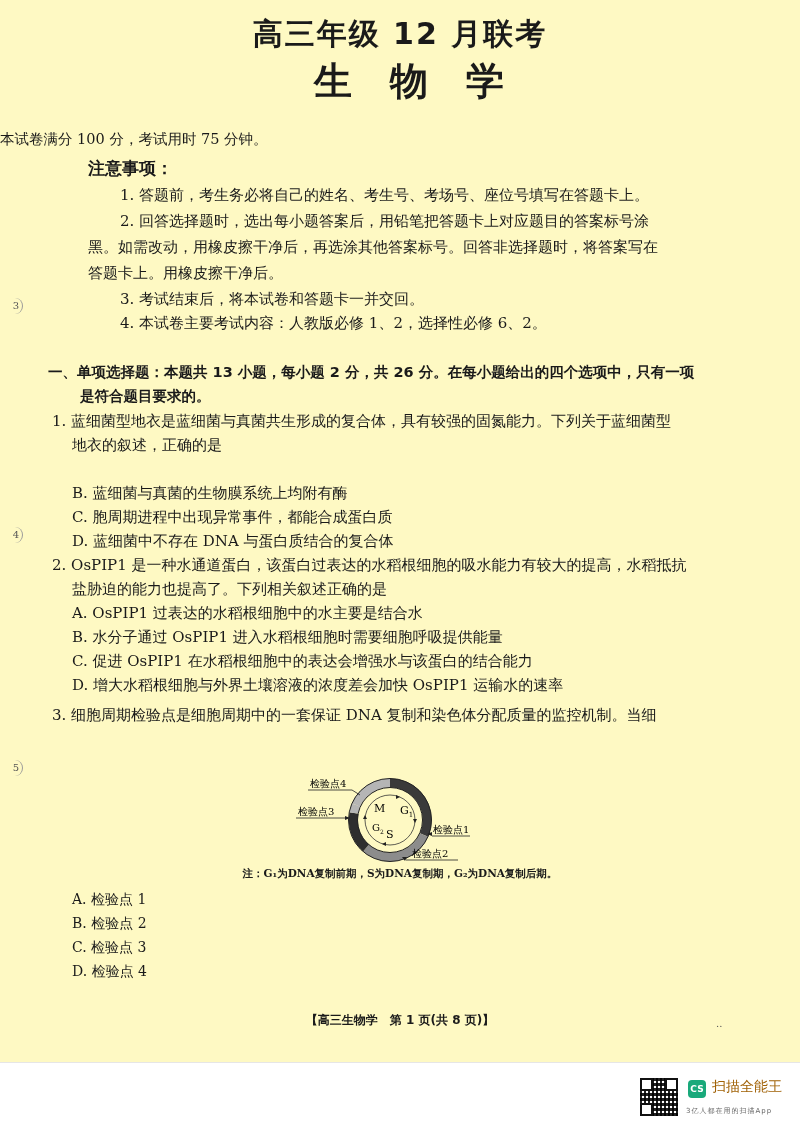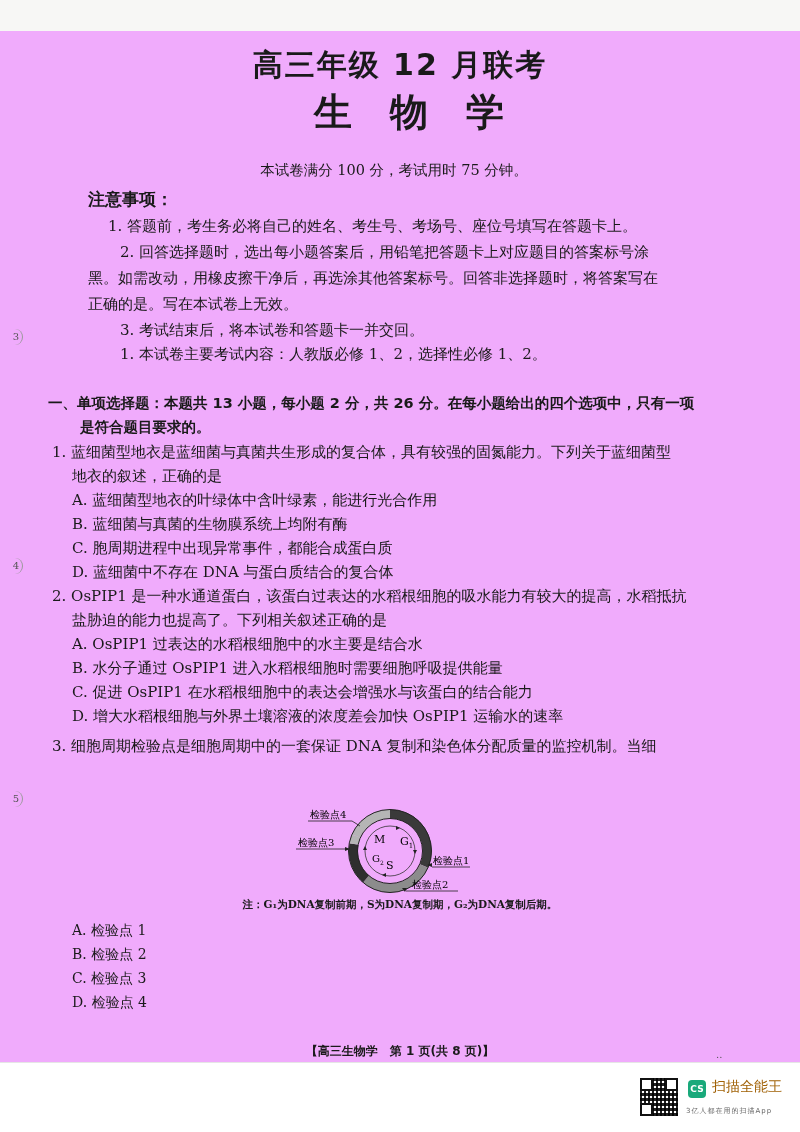--- a/index.html
+++ b/index.html
@@ -1,29 +1,29 @@
 <!DOCTYPE html>
 <html><head>
 <meta charset="utf-8">
 <style>
   html, body { margin: 0; padding: 0; }
   body {
     width: 800px; height: 1132px; background: #f7f7f5; position: relative; overflow: hidden;
     font-family: "DejaVu Serif", "Liberation Serif", serif; color: #1a1a1a;
   }
-  .page { position: absolute; left: 0; top: 0; width: 800px; height: 1062px; background: #f0abfc; margin-top: 31px; }
+  .page { position: absolute; left: 0; top: 0; width: 800px; height: 1062px; background: #fef9c3; }
   .title1 {
     position: absolute; top: 14px; left: 0; width: 800px; text-align: center;
     font-family: "DejaVu Sans", sans-serif; font-size: 30px; font-weight: bold; letter-spacing: 2px;
   }
   .title2 {
     position: absolute; top: 56px; left: 0; width: 800px; text-align: center;
     font-family: "DejaVu Sans", sans-serif; font-size: 38px; font-weight: bold; letter-spacing: 38px; padding-left: 56px; box-sizing: border-box;
   }
-  .subtitle { position: absolute; top: 130px; left: 0; width: 788px; text-align: center; font-size: 14.5px; }
+  .subtitle { position: absolute; top: 130px; left: 0; width: 788px; font-size: 14.5px; }
   .notes-title { position: absolute; top: 157px; left: 88px; font-family: "DejaVu Sans", sans-serif; font-weight: bold; font-size: 17px; }
   .line { position: absolute; font-size: 15px; white-space: nowrap; }
   .bold { font-family: "DejaVu Sans", sans-serif; font-weight: bold; }
   .margin-mark {
     position: absolute; left: 10px; width: 12px; height: 16px; border-right: 1px solid #999; border-radius: 0 10px 10px 0;
     font-size: 10px; color: #555; line-height: 16px; text-align: center;
   }
   .diagram { position: absolute; left: 290px; top: 775px; width: 180px; height: 90px; }
   .note { position: absolute; top: 867px; left: 0; width: 800px; text-align: center; font-size: 10.5px; font-weight: bold; }
   .footer { position: absolute; top: 1012px; left: 0; width: 800px; text-align: center; font-family: "DejaVu Sans", sans-serif; font-size: 12px; font-weight: bold; }
@@ -43,37 +43,36 @@
 </head>
 <body>
 
 <div class="page">
 
   <div class="title1">高三年级 12 月联考</div>
   <div class="title2">生物学</div>
   <div class="subtitle">本试卷满分 100 分，考试用时 75 分钟。</div>
 
   <div class="notes-title">注意事项：</div>
-  <div class="line" style="top:186px;left:108px;text-align:center;">1. 答题前，考生务必将自己的姓名、考生号、考场号、座位号填写在答题卡上。</div>
+  <div class="line" style="top:186px;left:120px;text-align:center;">1. 答题前，考生务必将自己的姓名、考生号、考场号、座位号填写在答题卡上。</div>
   <div class="line" style="top:212px;left:120px;">2. 回答选择题时，选出每小题答案后，用铅笔把答题卡上对应题目的答案标号涂</div>
   <div class="line" style="top:238px;left:88px;">黑。如需改动，用橡皮擦干净后，再选涂其他答案标号。回答非选择题时，将答案写在</div>
-  <div class="line" style="top:264px;left:88px;">正确的是。写在本试卷上无效。</div>
+  <div class="line" style="top:264px;left:88px;">答题卡上。用橡皮擦干净后。</div>
   <div class="line" style="top:290px;left:120px;">3. 考试结束后，将本试卷和答题卡一并交回。</div>
-  <div class="line" style="top:314px;left:120px;">1. 本试卷主要考试内容：人教版必修 1、2，选择性必修 1、2。</div>
+  <div class="line" style="top:314px;left:120px;">4. 本试卷主要考试内容：人教版必修 1、2，选择性必修 6、2。</div>
 
   <div class="margin-mark" style="top:298px;">3</div>
   <div class="margin-mark" style="top:527px;">4</div>
   <div class="margin-mark" style="top:760px;">5</div>
 
   <div class="line bold" style="top:363px;left:48px;font-size:14.5px;">一、单项选择题：本题共 13 小题，每小题 2 分，共 26 分。在每小题给出的四个选项中，只有一项</div>
   <div class="line bold" style="top:387px;left:80px;font-size:14.5px;">是符合题目要求的。</div>
 
   <div class="line" style="top:412px;left:52px;">1. 蓝细菌型地衣是蓝细菌与真菌共生形成的复合体，具有较强的固氮能力。下列关于蓝细菌型</div>
   <div class="line" style="top:436px;left:72px;">地衣的叙述，正确的是</div>
-  <div class="line" style="top:460px;left:72px;">A. 蓝细菌型地衣的叶绿体中含叶绿素，能进行光合作用</div>
   <div class="line" style="top:484px;left:72px;">B. 蓝细菌与真菌的生物膜系统上均附有酶</div>
   <div class="line" style="top:508px;left:72px;">C. 胞周期进程中出现异常事件，都能合成蛋白质</div>
   <div class="line" style="top:532px;left:72px;">D. 蓝细菌中不存在 DNA 与蛋白质结合的复合体</div>
 
   <div class="line" style="top:556px;left:52px;">2. OsPIP1 是一种水通道蛋白，该蛋白过表达的水稻根细胞的吸水能力有较大的提高，水稻抵抗</div>
   <div class="line" style="top:580px;left:72px;">盐胁迫的能力也提高了。下列相关叙述正确的是</div>
   <div class="line" style="top:604px;left:72px;">A. OsPIP1 过表达的水稻根细胞中的水主要是结合水</div>
   <div class="line" style="top:628px;left:72px;">B. 水分子通过 OsPIP1 进入水稻根细胞时需要细胞呼吸提供能量</div>
   <div class="line" style="top:652px;left:72px;">C. 促进 OsPIP1 在水稻根细胞中的表达会增强水与该蛋白的结合能力</div>
   <div class="line" style="top:676px;left:72px;">D. 增大水稻根细胞与外界土壤溶液的浓度差会加快 OsPIP1 运输水的速率</div>

